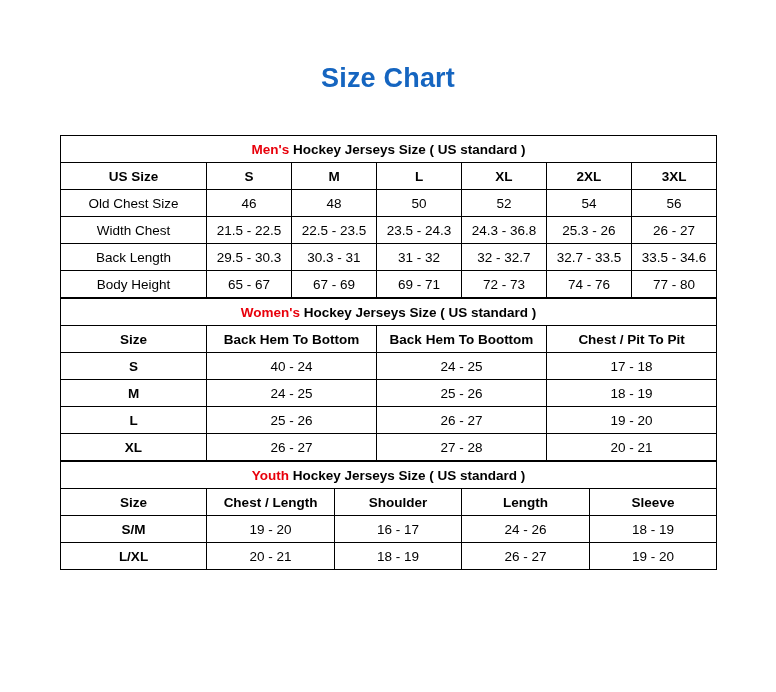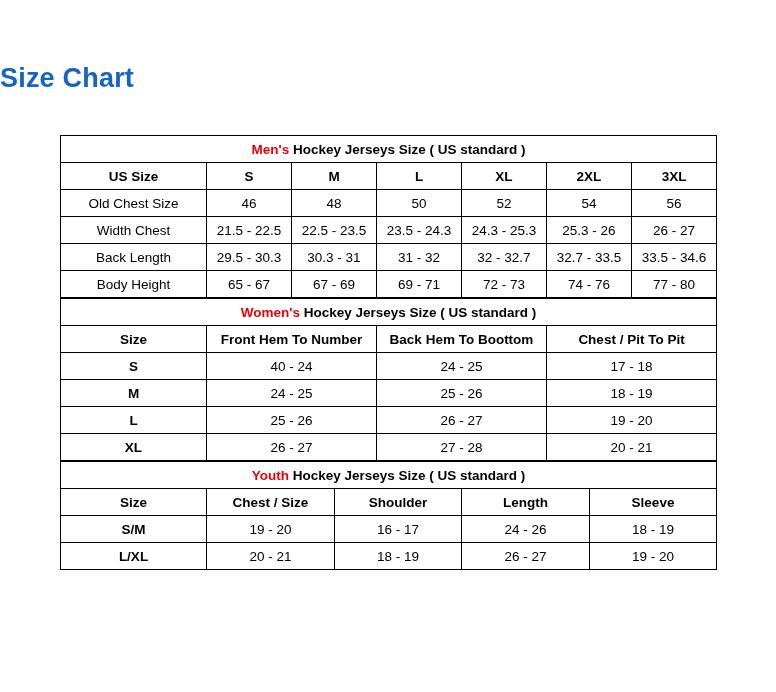--- a/index.html
+++ b/index.html
@@ -14,21 +14,21 @@
     color: #000000;
     overflow: hidden;
   }
   .page {
     position: relative;
     width: 776px;
     height: 692px;
     box-sizing: border-box;
   }
   .title {
-    text-align: left;
+    text-align: center;
     color: #1565c0;
     font-size: 27px;
     font-weight: bold;
     padding-top: 63px;
     letter-spacing: 0.2px;
   }
   .tables-wrap {
     margin: 12px auto;
     width: 656px;
     padding-top: 29px;
@@ -106,21 +106,21 @@
           <td>50</td>
           <td>52</td>
           <td>54</td>
           <td>56</td>
         </tr>
         <tr>
           <td class="rowlabel">Width Chest</td>
           <td>21.5 - 22.5</td>
           <td>22.5 - 23.5</td>
           <td>23.5 - 24.3</td>
-          <td>24.3 - 25.3</td>
+          <td>24.3 - 36.8</td>
           <td>25.3 - 26</td>
           <td>26 - 27</td>
         </tr>
         <tr>
           <td class="rowlabel">Back Length</td>
           <td>29.5 - 30.3</td>
           <td>30.3 - 31</td>
           <td>31 - 32</td>
           <td>32 - 32.7</td>
           <td>32.7 - 33.5</td>
@@ -144,21 +144,21 @@
         <col style="width:170px">
         <col style="width:170px">
         <col style="width:170px">
       </colgroup>
       <tbody>
         <tr>
           <td class="section" colspan="4"><span class="accent">Women's</span><span> Hockey Jerseys Size ( US standard )</span></td>
         </tr>
         <tr>
           <td class="hdr">Size</td>
-          <td class="hdr">Front Hem To Number</td>
+          <td class="hdr">Back Hem To Bottom</td>
           <td class="hdr">Back Hem To Boottom</td>
           <td class="hdr">Chest / Pit To Pit</td>
         </tr>
         <tr>
           <td class="rowlabel-b">S</td>
           <td>40 - 24</td>
           <td>24 - 25</td>
           <td>17 - 18</td>
         </tr>
         <tr>
@@ -189,21 +189,21 @@
         <col style="width:127px">
         <col style="width:128px">
         <col style="width:127px">
       </colgroup>
       <tbody>
         <tr>
           <td class="section" colspan="5"><span class="accent">Youth</span><span> Hockey Jerseys Size ( US standard )</span></td>
         </tr>
         <tr>
           <td class="hdr">Size</td>
-          <td class="hdr">Chest / Size</td>
+          <td class="hdr">Chest / Length</td>
           <td class="hdr">Shoulder</td>
           <td class="hdr">Length</td>
           <td class="hdr">Sleeve</td>
         </tr>
         <tr>
           <td class="rowlabel-b">S/M</td>
           <td>19 - 20</td>
           <td>16 - 17</td>
           <td>24 - 26</td>
           <td>18 - 19</td>

